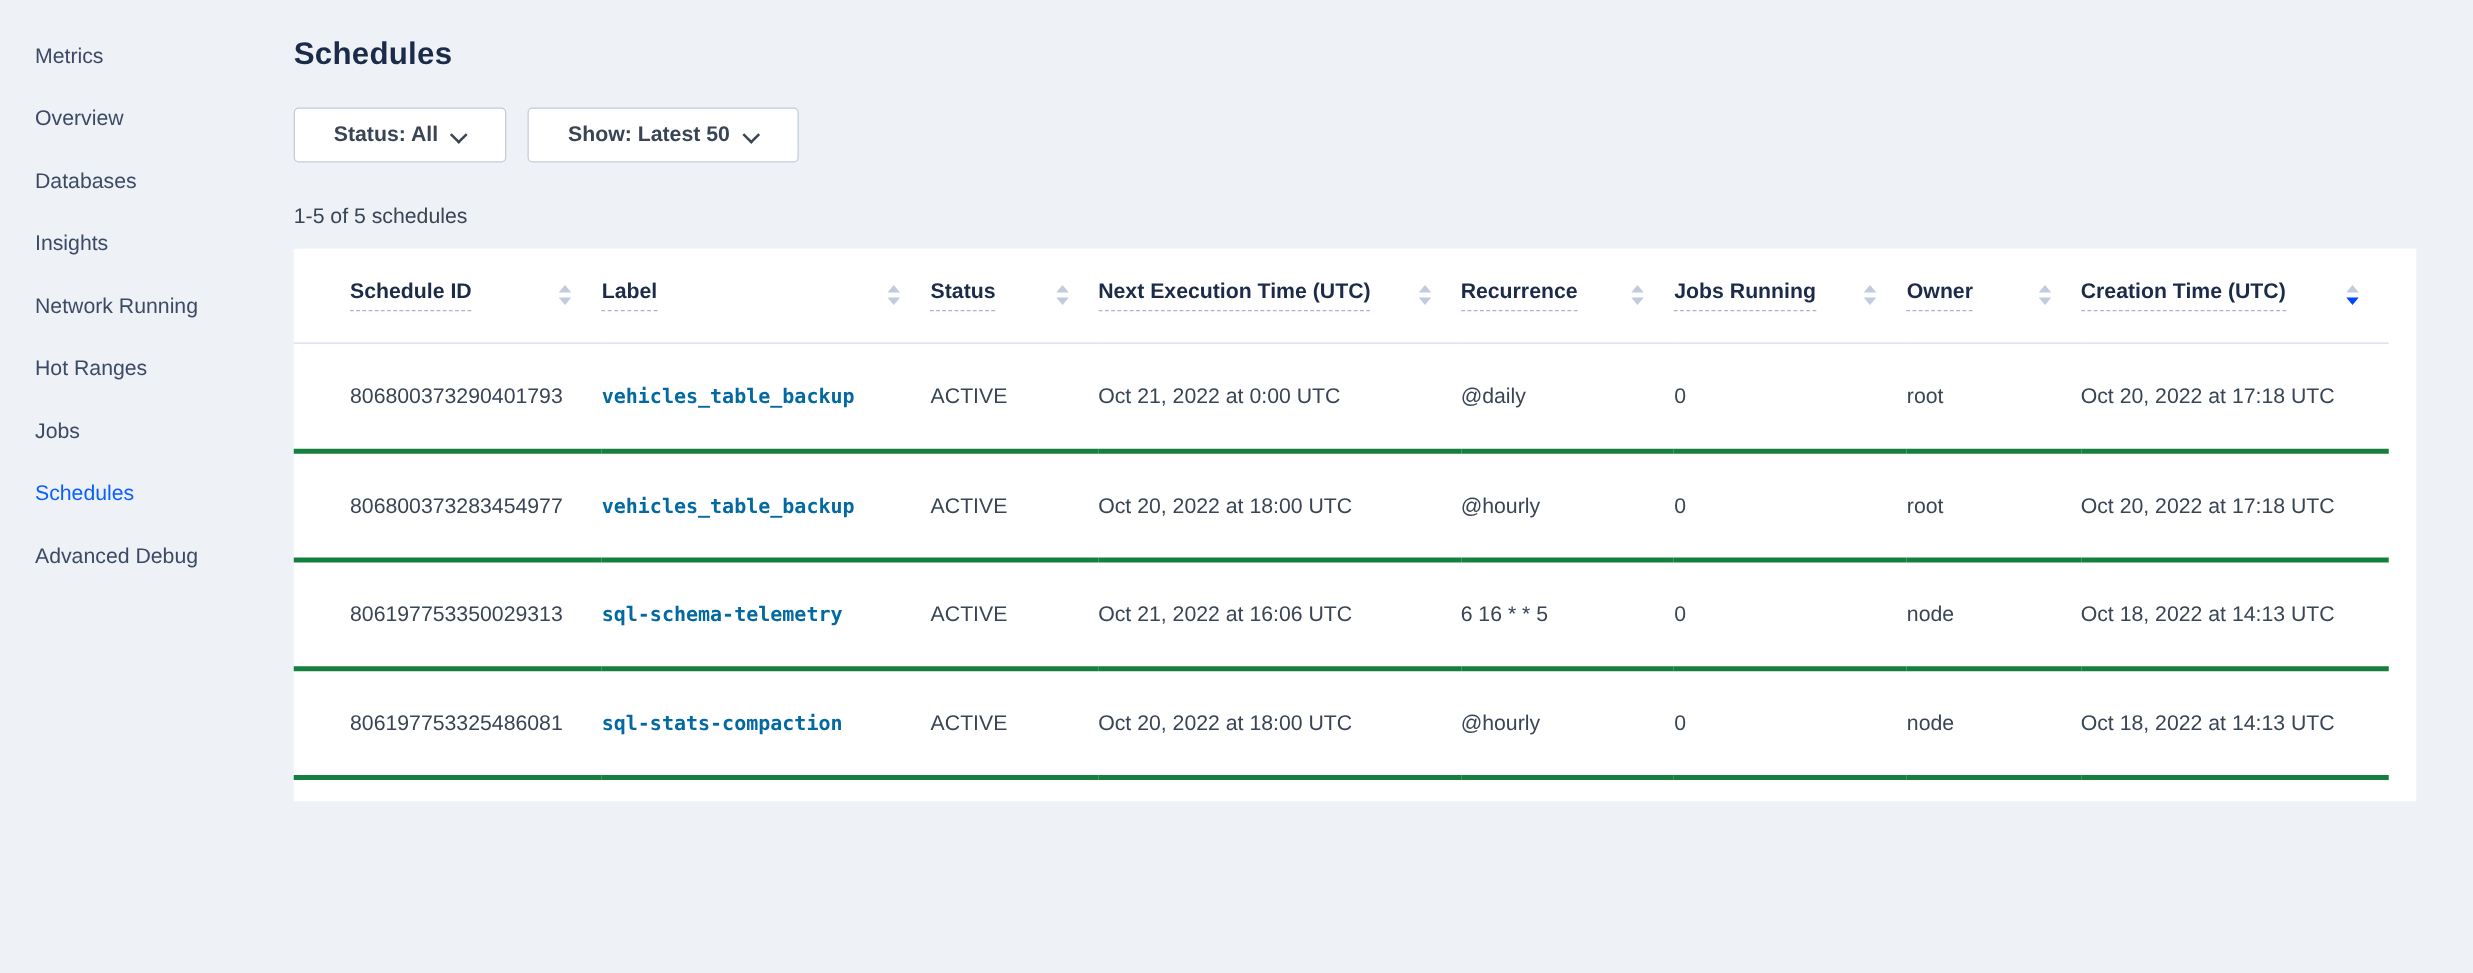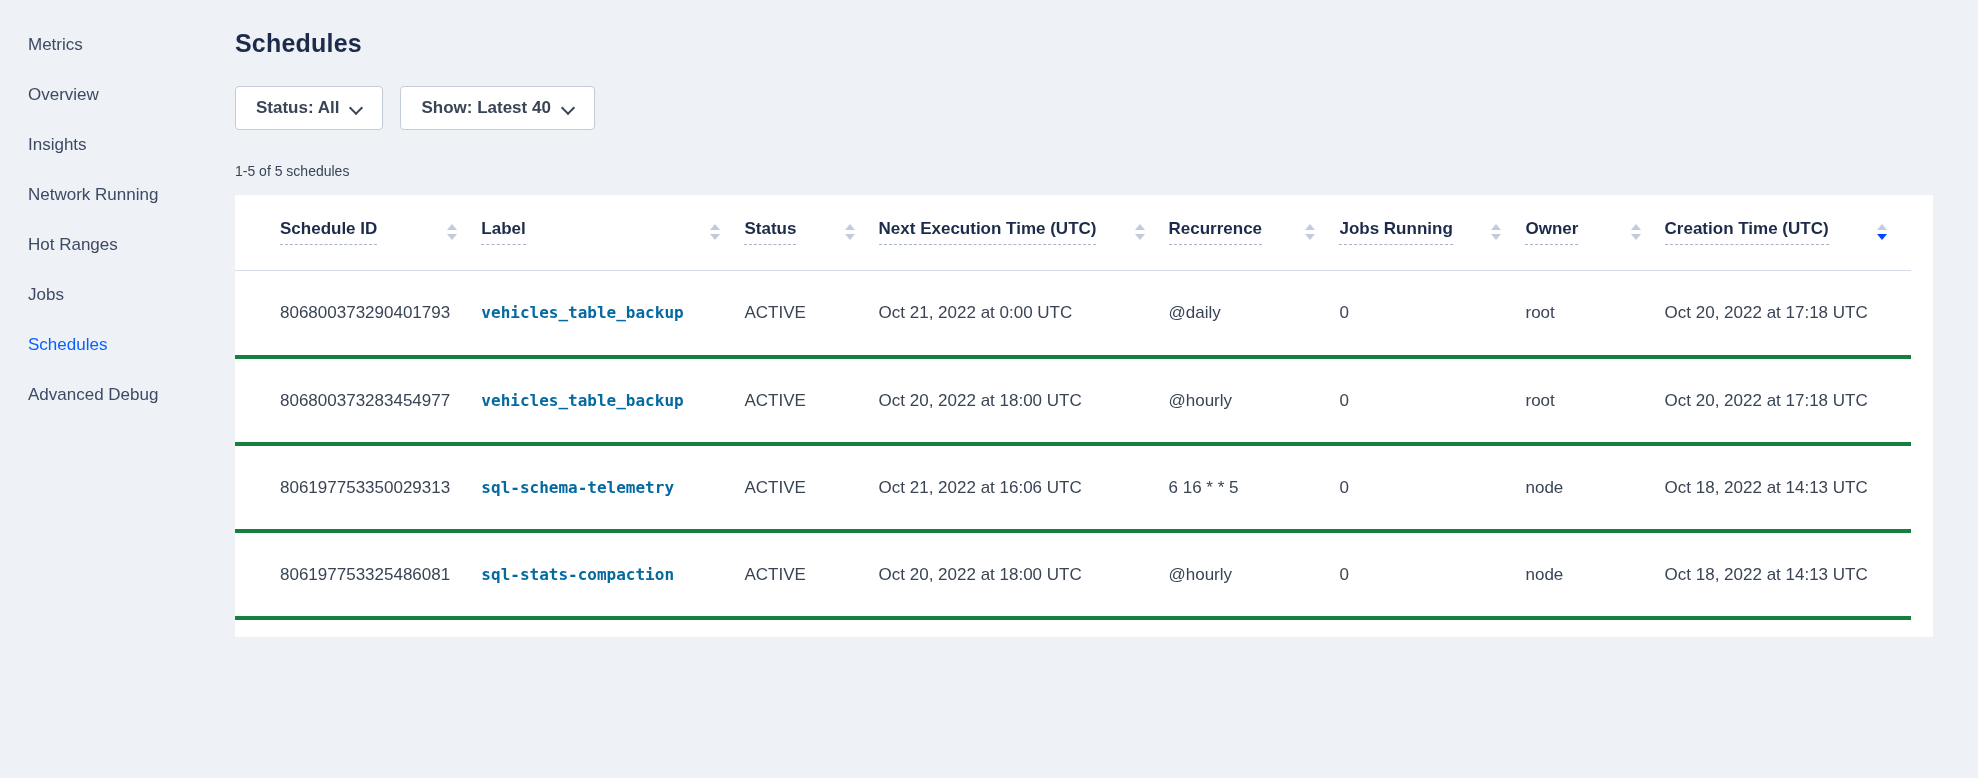--- a/index.html
+++ b/index.html
@@ -26,34 +26,34 @@
   .main { position:absolute; left:235px; top:0; width:1698px; }
 
   .page-title {
     margin-top:28px; font-size:25px; line-height:30px;
     font-weight:700; color:#1c2b4a; letter-spacing:0.2px;
   }
 
   .filters { margin-top:28px; display:flex; gap:17px; }
   .dropdown-btn {
     display:inline-flex; align-items:center; gap:12px;
-    height:44px; padding:0 20px;
+    height:44px; padding:0 31px;
     background:#ffffff; border:1px solid #c3cbd9; border-radius:4px;
     font-family:"Liberation Sans", sans-serif;
     font-size:17px; font-weight:700; color:#394455; cursor:pointer;
   }
   .chevron { display:inline-block; width:11px; height:11px; position:relative; top:-3px; }
   .chevron::after {
     content:""; position:absolute; left:0; top:3px;
     width:8px; height:8px;
     border-right:2px solid #394455; border-bottom:2px solid #394455;
     transform:rotate(45deg);
   }
 
-  .results-count { margin-top:33px; font-size:14px; color:#394455; }
+  .results-count { margin-top:33px; font-size:17px; color:#394455; }
 
   
   .table-card {
     margin-top:16px; width:1698px; background:#ffffff; padding-bottom:17px;
   }
   table {
     width:calc(100% - 22px);
     border-collapse:collapse; table-layout:fixed;padding-left:42px;
   }
   th {
@@ -93,39 +93,40 @@
     font-family:"DejaVu Sans Mono", monospace;
     font-weight:700; font-size:16px; color:#0369a1;
   }
 </style>
 </head>
 <body>
 
 <nav class="sidebar">
   <div class="sidebar-item">Metrics</div>
   <div class="sidebar-item">Overview</div>
+  <div class="sidebar-item">Databases</div>
   <div class="sidebar-item">Insights</div>
   <div class="sidebar-item">Network Running</div>
   <div class="sidebar-item">Hot Ranges</div>
   <div class="sidebar-item">Jobs</div>
   <div class="sidebar-item active">Schedules</div>
   <div class="sidebar-item">Advanced Debug</div>
 </nav>
 
 <main class="main">
 
   <h1 class="page-title">Schedules</h1>
 
   <div class="filters">
     <button class="dropdown-btn">
       <span>Status: All</span>
       <span class="chevron"></span>
     </button>
     <button class="dropdown-btn">
-      <span>Show: Latest 40</span>
+      <span>Show: Latest 50</span>
       <span class="chevron"></span>
     </button>
   </div>
 
   <div class="results-count">1-5 of 5 schedules</div>
 
   <div class="table-card">
     <table>
       <colgroup>
         <col style="width:14.7%">

